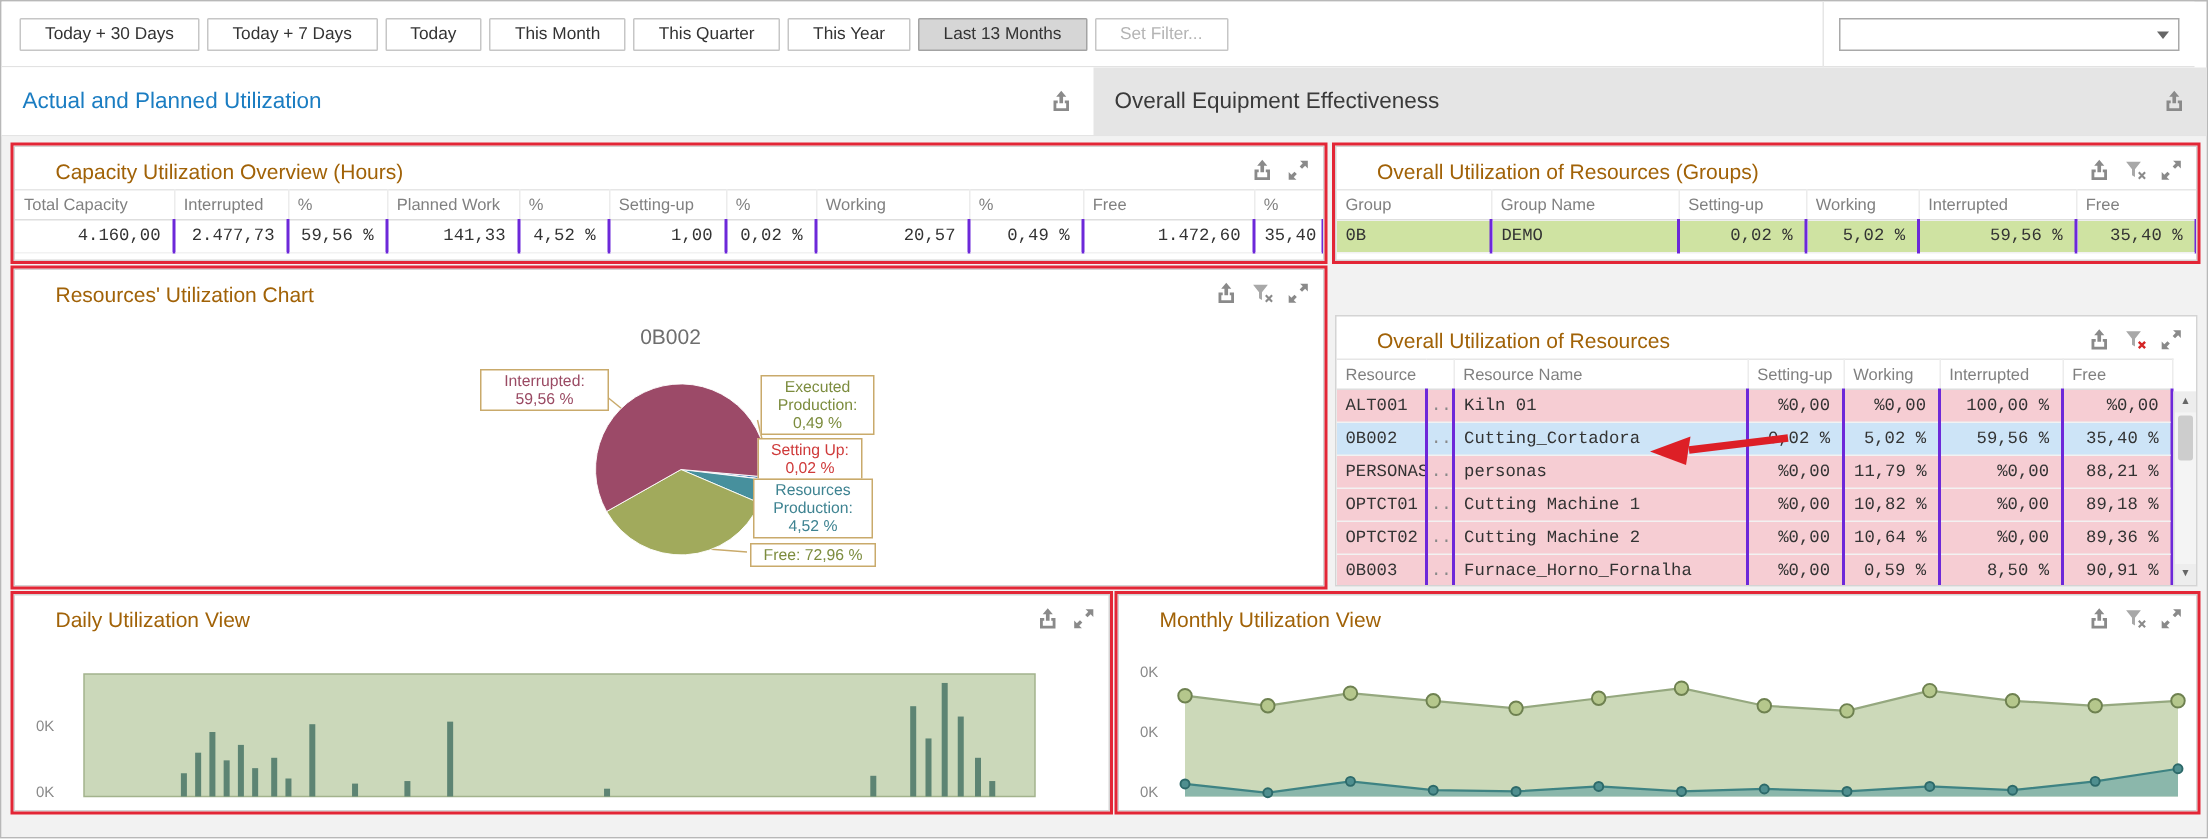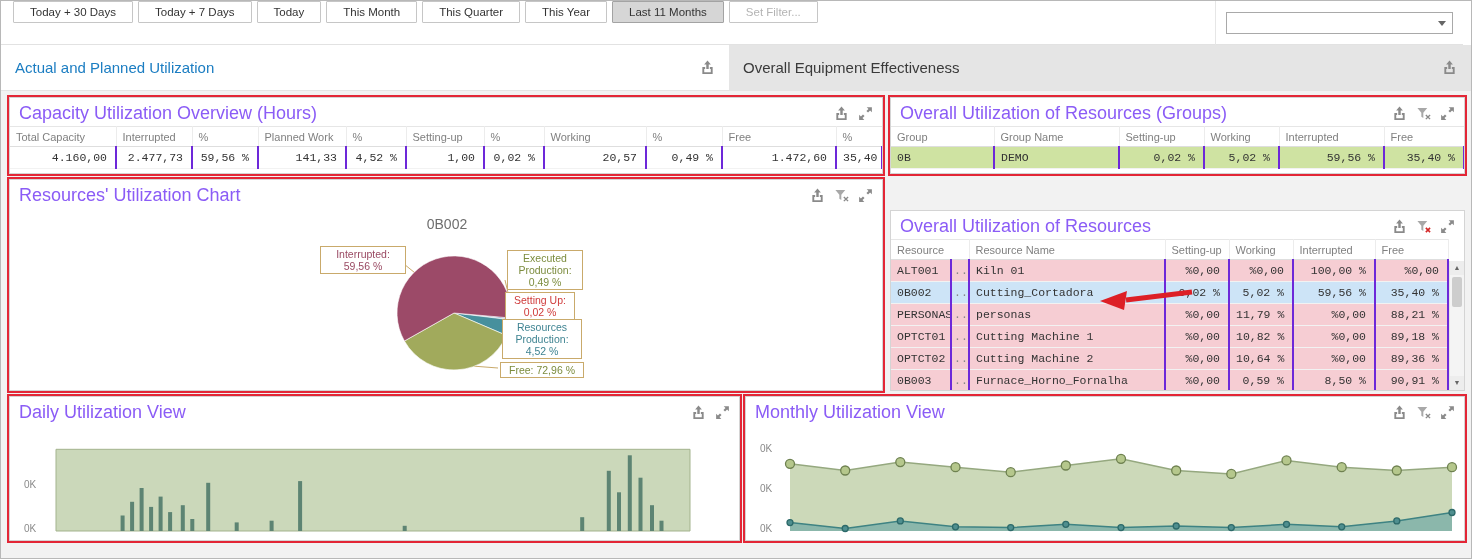--- a/index.html
+++ b/index.html
@@ -1,38 +1,38 @@
 <!DOCTYPE html>
 <html><head>
 <meta charset="utf-8">
 <style>
   *{box-sizing:border-box;margin:0;padding:0}
   body{font-family:"Liberation Sans",sans-serif;background:#e9e9e9;}
   .screen{position:relative;width:1472px;height:559px;background:#fff;border:1px solid #b8b8b8;overflow:hidden;font-family:"Liberation Sans",sans-serif;}
   
-  .toolbar{position:absolute;top:0;left:0;right:8px;height:44px;background:#fff;border-bottom:1px solid #e2e2e2;display:flex;padding-left:12px;}
+  .toolbar{position:absolute;top:0;left:0;right:8px;height:44px;background:#fff;border-bottom:1px solid #e2e2e2;display:flex;align-items:center;padding-left:12px;}
   .tb-btn{height:22px;padding:0 16px;margin-right:5px;background:#fff;border:1px solid #c6c6c6;font-family:"Liberation Sans",sans-serif;font-size:11.5px;color:#333;border-radius:1px;cursor:pointer;white-space:nowrap;}
   .tb-btn.selected{background:#d6d6d6;border-color:#a3a3a3;}
   .tb-btn.disabled{color:#b4b4b4;}
   .toolbar-right{margin-left:auto;height:44px;border-left:1px solid #e6e6e6;display:flex;align-items:center;justify-content:flex-end;padding:0 10px;width:248px;}
   .dropdown{width:228px;height:22px;border:1px solid #a9a9a9;background:#fff;position:relative;display:flex;align-items:center;padding:0 18px 0 6px;font-size:11.5px;color:#333;cursor:pointer;}
   .dd-caret{position:absolute;right:6px;top:8px;width:0;height:0;border-left:4px solid transparent;border-right:4px solid transparent;border-top:5px solid #666;}
   
   .tabrow{position:absolute;top:44px;left:0;right:0;height:46px;background:#fff;display:flex;border-bottom:1px solid #e4e4e4;}
   .tab{display:flex;align-items:center;justify-content:space-between;padding:0 14px;cursor:pointer;}
   .tab-active{width:728px;background:#fff;}
   .tab-inactive{flex:1;background:#e5e5e5;}
   .tab-title{font-size:15px;color:#1b7dc2;white-space:nowrap;}
   .tab-inactive .tab-title{color:#3a3a3a;}
   
   .content{position:absolute;top:90px;left:0;right:0;bottom:0;background:#f2f2f2;}
   .panel{position:absolute;background:#fff;border:1px solid #d4d4d4;overflow:hidden;}
   .red-outline{outline:2px solid #e32636;}
   .panel-head{position:relative;z-index:3;display:flex;align-items:center;justify-content:space-between;padding:6px 9px 3px 9px;height:28px;background:transparent;}
-  .panel-title{font-size:18px;color:#8b5cf6;white-space:nowrap;}
+  .panel-title{font-size:14px;color:#a16207;white-space:nowrap;margin-left:18px;}
   .panel-icons{display:flex;gap:9px;align-items:center;}
   .icon{display:inline-flex;width:15px;height:15px;cursor:pointer;}
   
   table.grid{border-collapse:collapse;table-layout:fixed;width:100%;padding-left:13px;}
   .grid th{font-weight:normal;font-size:11px;color:#808080;text-align:left;padding:3px 6px;border-top:1px solid #e6e6e6;border-bottom:1px solid #dedede;border-right:1px solid #ececec;overflow:hidden;white-space:nowrap;height:20px;cursor:pointer;}
   .grid td{font-size:11.5px;color:#333;line-height:13px;padding:4px 8px 4px 6px;border-right:2px solid #6d28d9;border-bottom:1px solid #f2f2f2;overflow:hidden;white-space:nowrap;font-family:Liberation Mono, monospace;}
   .grid td.num{text-align:right;}
   .grid td.dots{color:#888;text-align:center;padding-left:2px;padding-right:2px;}
   .row-green td{background:#cfe3a2;}
   .row-pink td{background:#f6cdd3;}
@@ -62,21 +62,21 @@
 
 <div class="screen">
 
   <div class="toolbar">
     <button class="tb-btn">Today + 30 Days</button>
     <button class="tb-btn">Today + 7 Days</button>
     <button class="tb-btn">Today</button>
     <button class="tb-btn">This Month</button>
     <button class="tb-btn">This Quarter</button>
     <button class="tb-btn">This Year</button>
-    <button class="tb-btn selected">Last 11 Months</button>
+    <button class="tb-btn selected">Last 13 Months</button>
     <button class="tb-btn disabled">Set Filter...</button>
     <div class="toolbar-right">
       <div class="dropdown">
         <span></span>
         <span class="dd-caret"></span>
       </div>
     </div>
   </div>
 
   <div class="tabrow">

